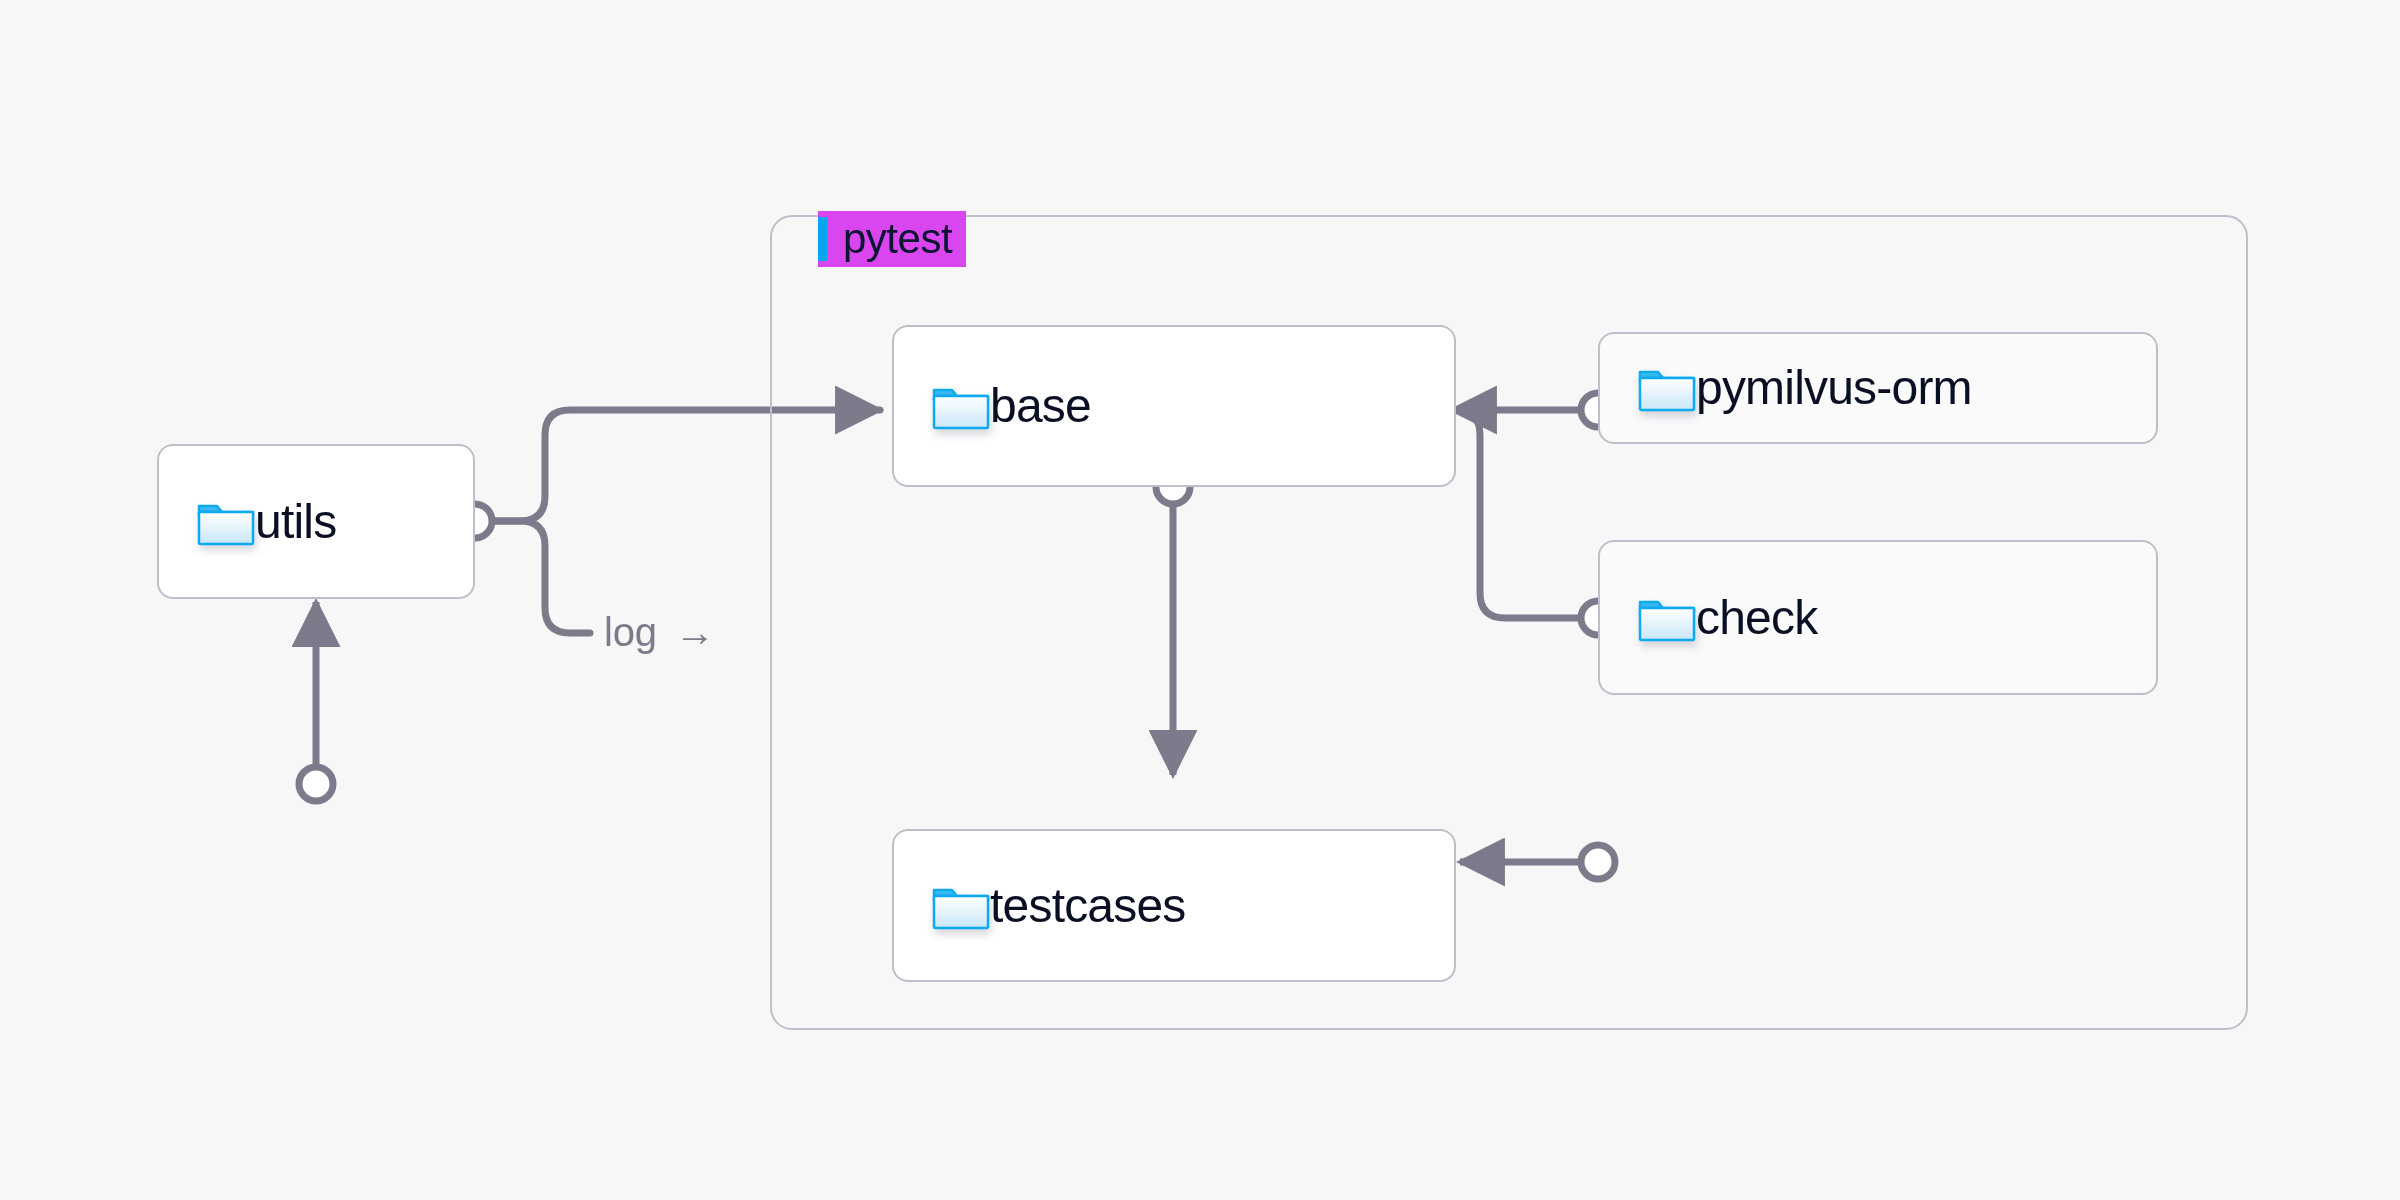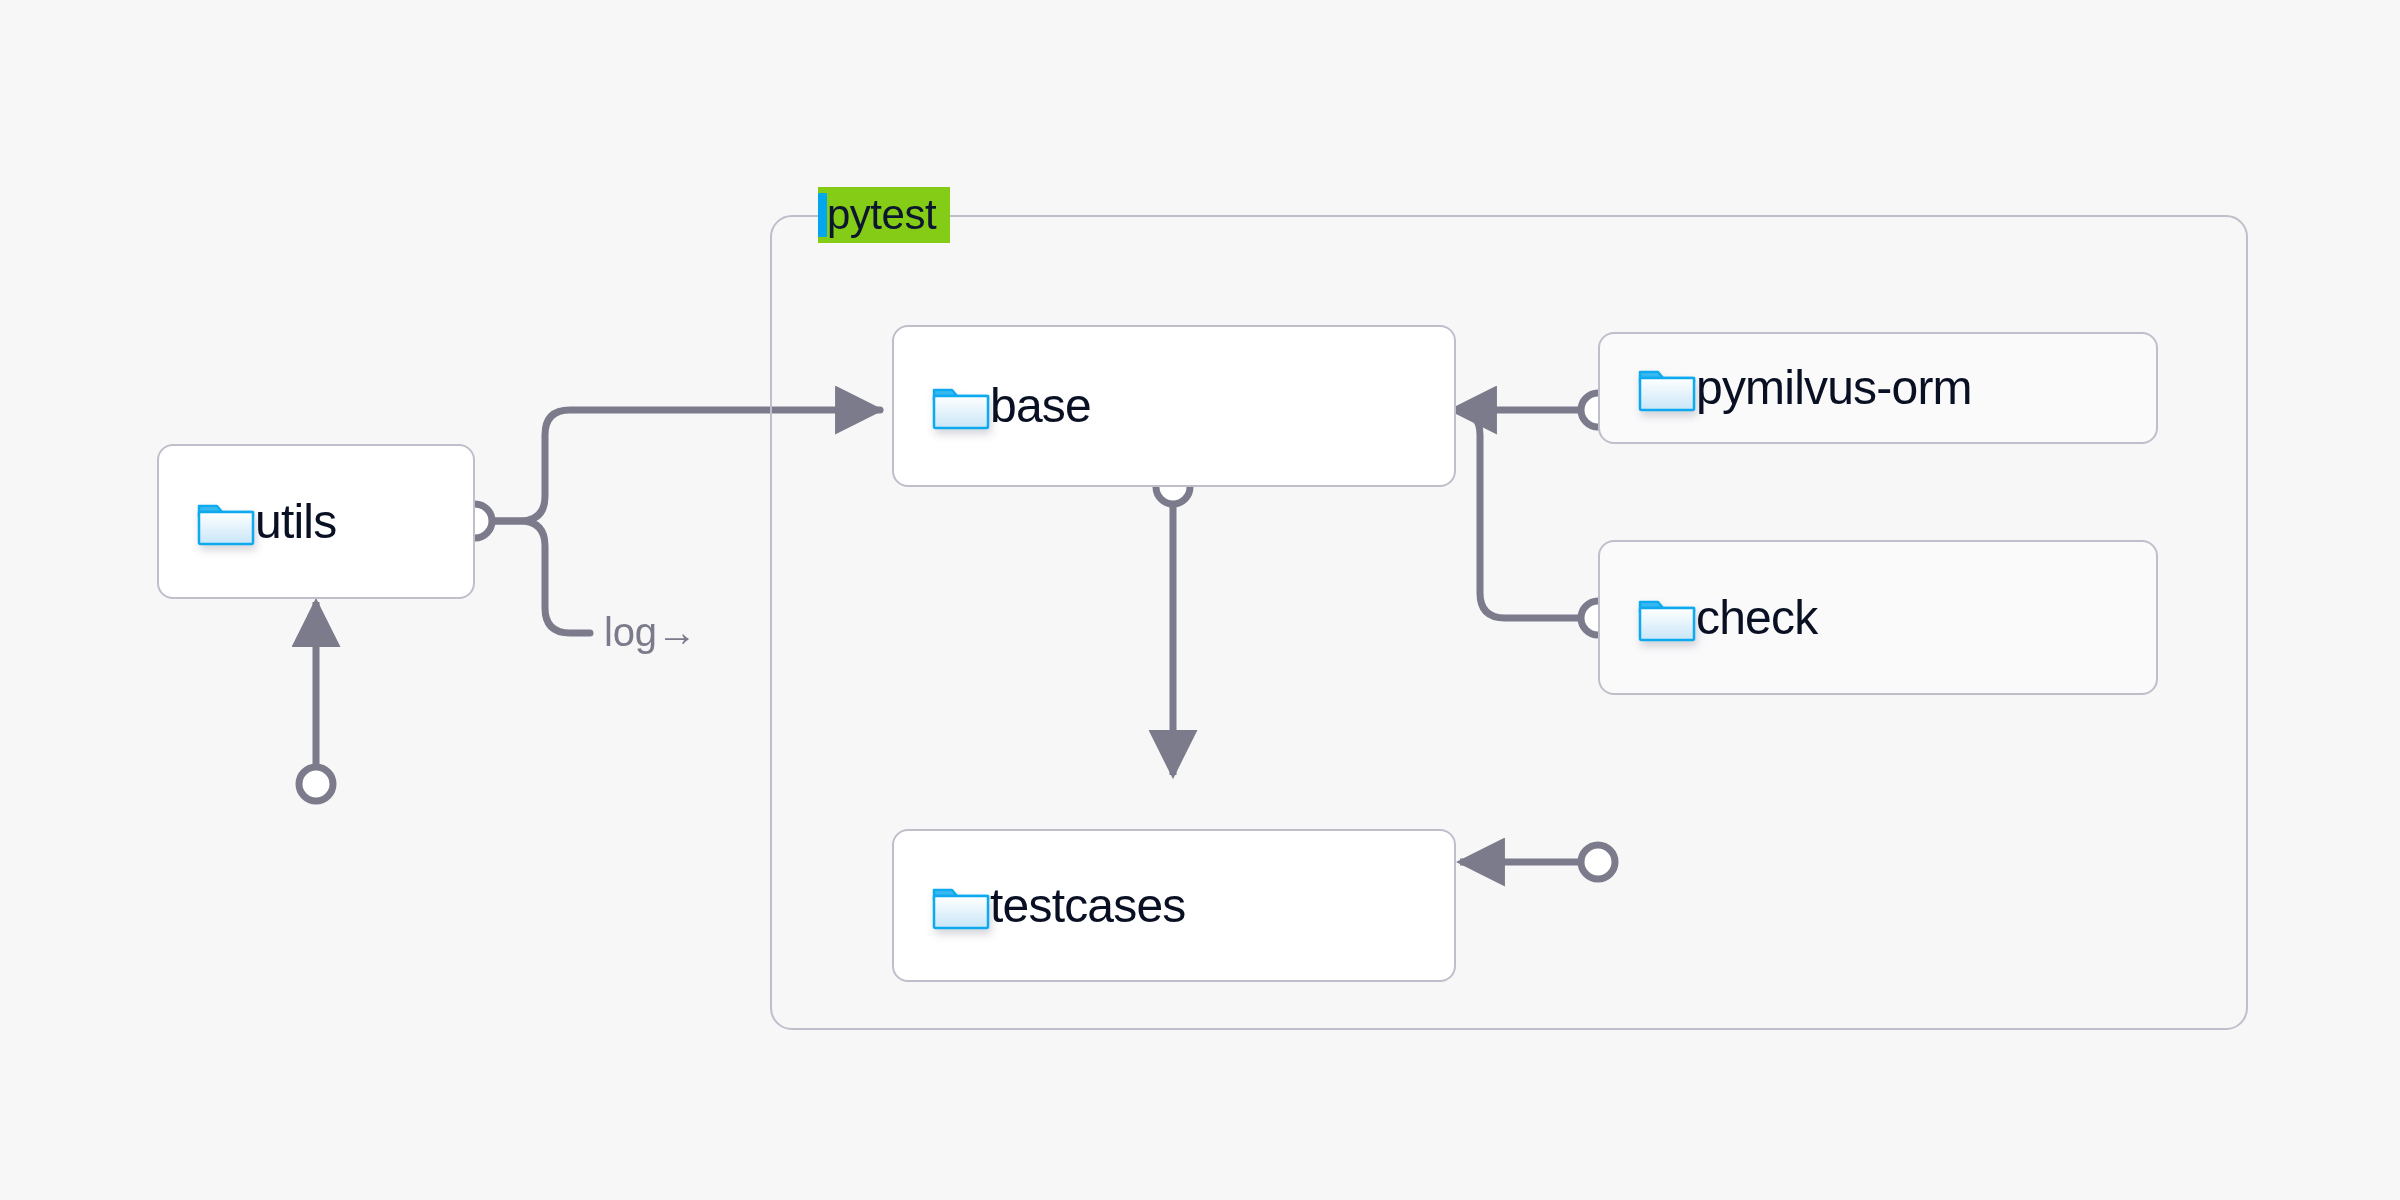--- a/index.html
+++ b/index.html
@@ -28,24 +28,25 @@
     position: absolute;
     border: 2px solid #bfbfcb;
     border-radius: 22px;
     background: transparent;
     box-sizing: border-box;
   }
   .group-title {
     position: absolute;
     display: flex;
     align-items: center;
-    gap: 0;
-    background: #84cc16;
+    gap: 16px;
+    background: #d946ef;
     padding: 0 14px 0 0;
     height: 56px;
+    margin-top: 24px;
   }
   .group-accent {
     width: 9px;
     height: 44px;
     background: #04a7ee;
     border-radius: 1px;
     flex: 0 0 auto;
   }
   .group-title-text {
     font-size: 42px;
@@ -89,20 +90,21 @@
 
   
   .edge-label {
     position: absolute;
     font-size: 40px;
     color: #7b7b8b;
     letter-spacing: -0.2px;
     white-space: nowrap;
     display: flex;
     align-items: center;
+    gap: 18px;
     line-height: 1;
   }
   .edge-label .arrow-glyph {
     font-size: 40px;
     color: #7b7b8b;
     line-height: 1;
   }
 </style>
 </head>
 <body>

